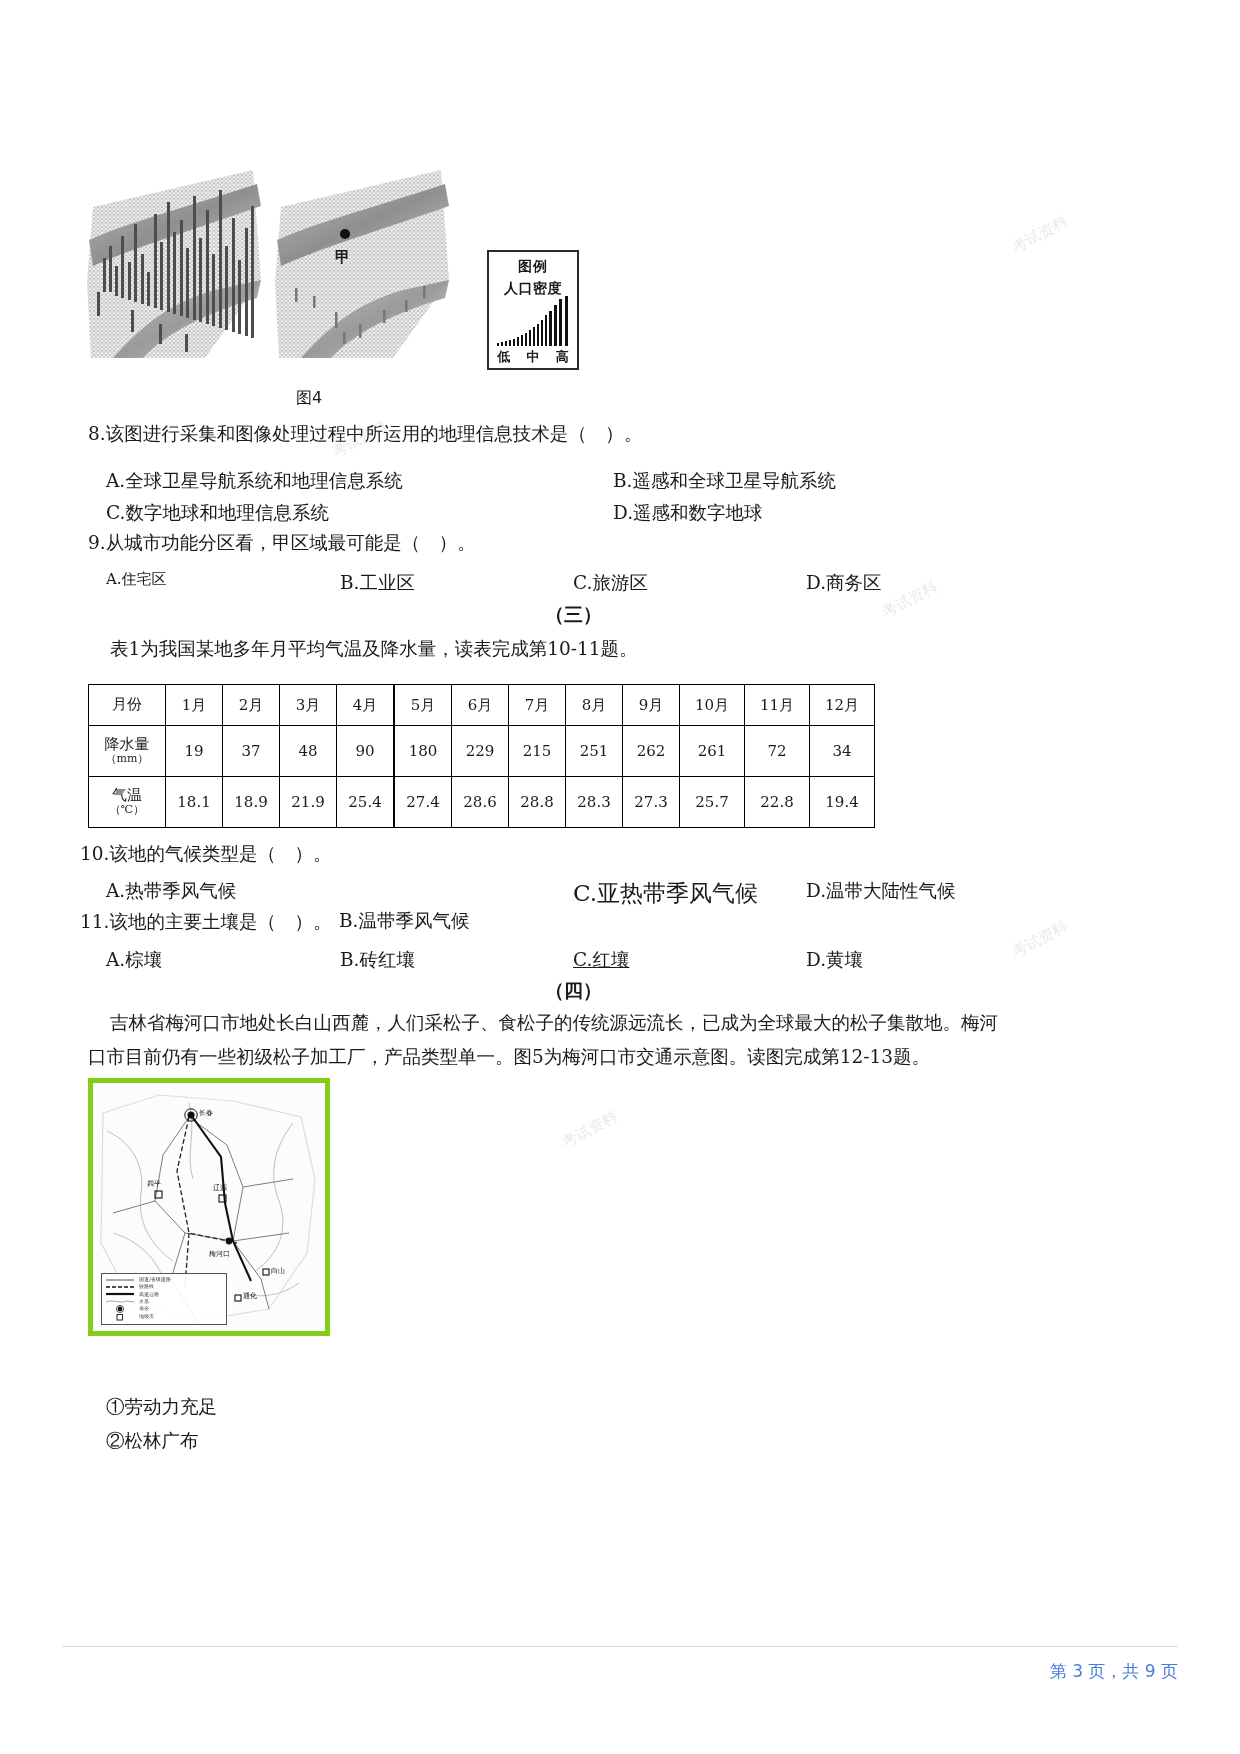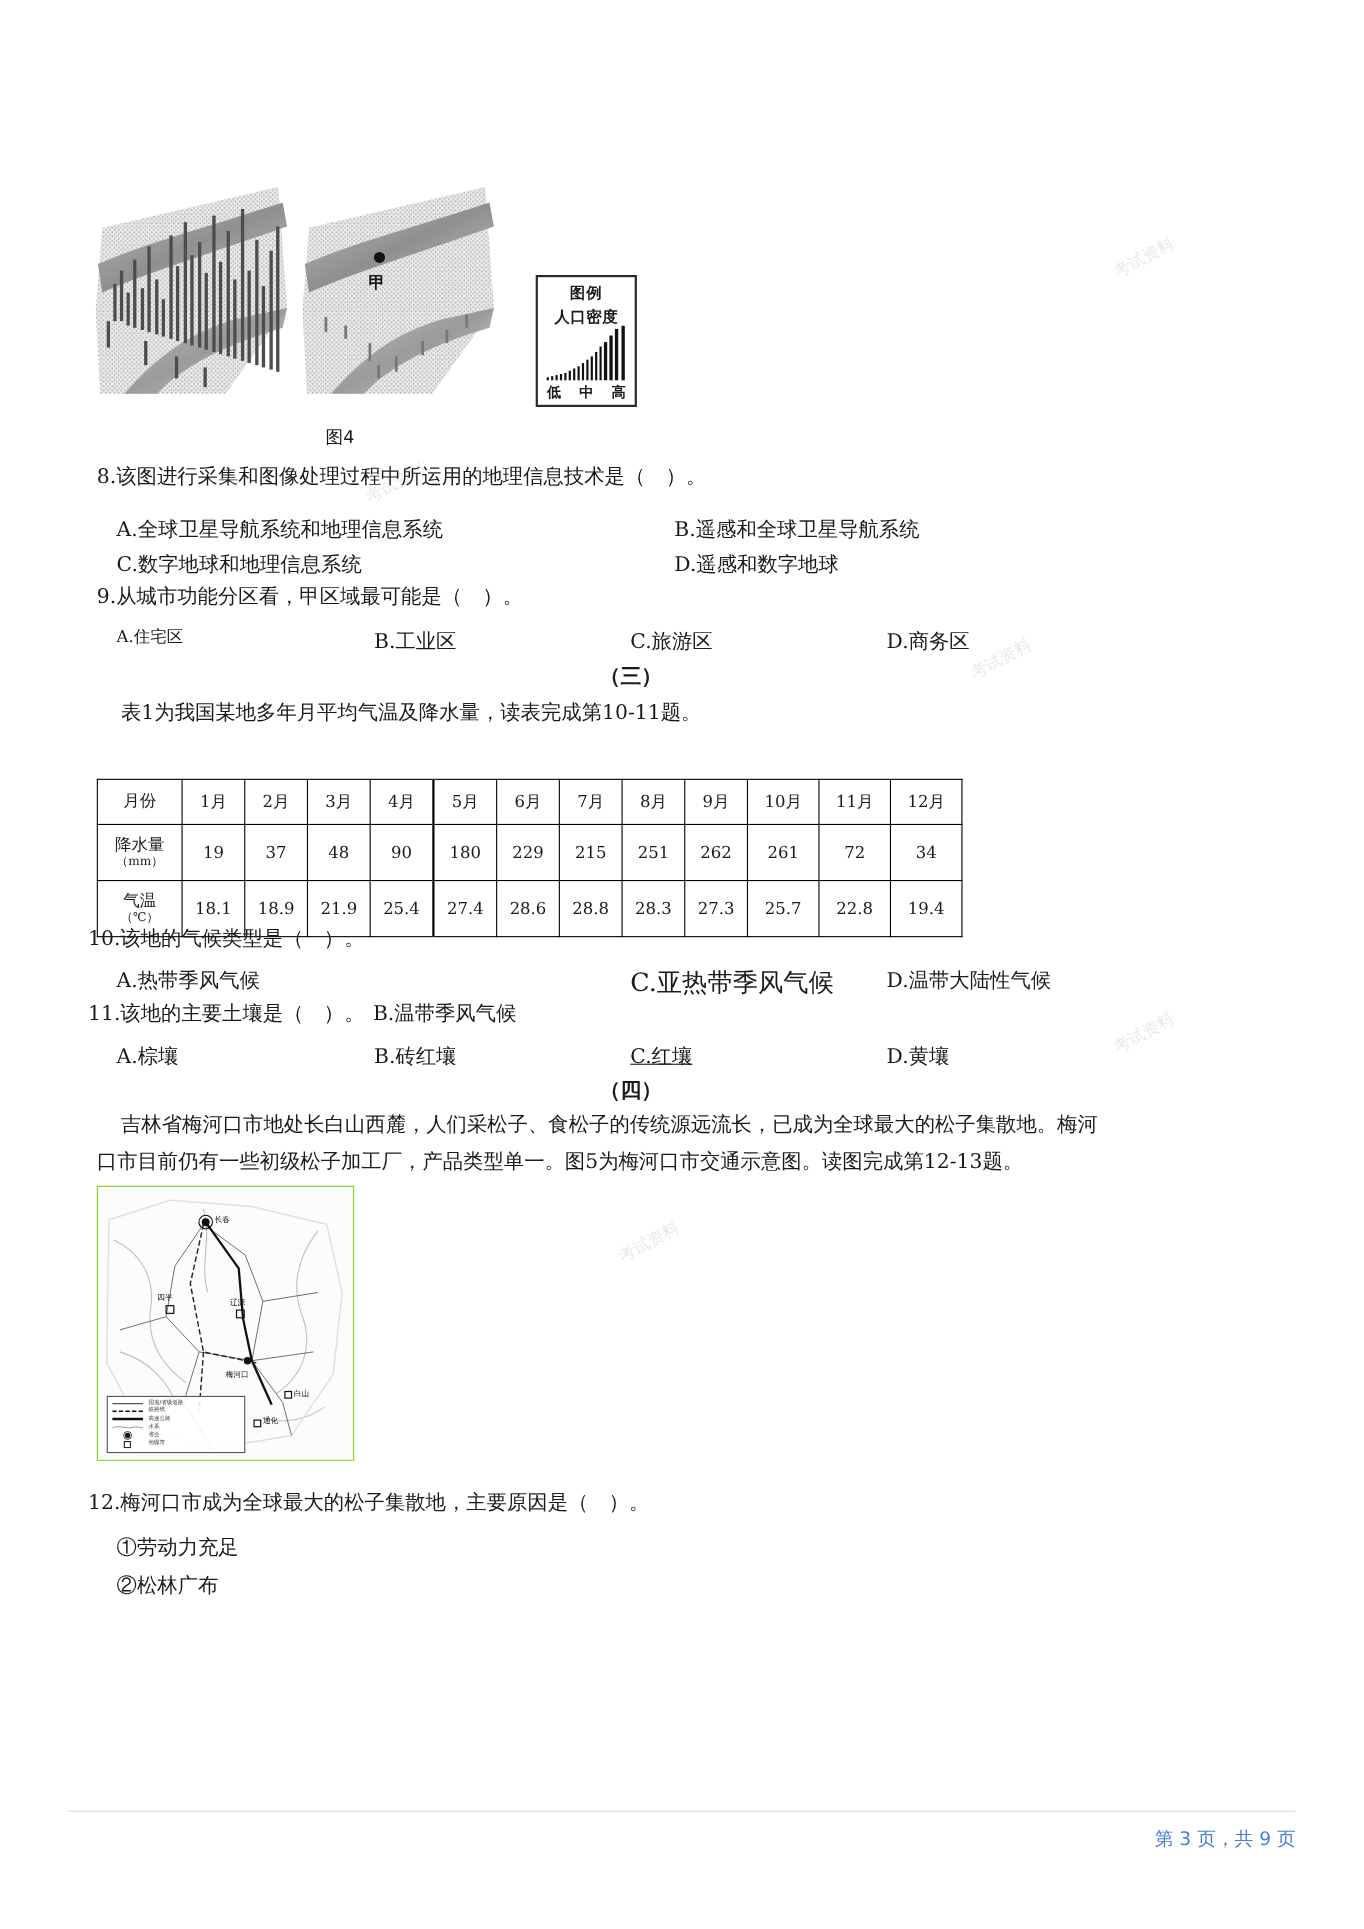--- a/index.html
+++ b/index.html
@@ -125,21 +125,21 @@
     position: absolute;
     font-size: 19px;
     font-weight: bold;
     white-space: nowrap;
   }
 
   
   .climate-table {
     position: absolute;
     left: 88px;
-    top: 708px;
+    top: 684px;
     border-collapse: collapse;
     font-size: 15px;
   }
   .climate-table td {
     border: 1px solid #000;
     text-align: center;
     vertical-align: middle;
     padding: 2px 3px;
     font-family: "DejaVu Serif", "Liberation Serif", serif;
   }
@@ -154,21 +154,21 @@
   .unit { font-size: 11px; }
   .thickline { border-left: 2px solid #000 !important; }
 
   
   .map-box {
     position: absolute;
     left: 88px;
     top: 1078px;
     width: 232px;
     height: 248px;
-    border: 1px solid #84cc16;
+    border: 5px solid #84cc16;
     background: #fdfdfd;
     overflow: hidden;
   }
   .map-legend-box {
     position: absolute;
     left: 8px;
     bottom: 6px;
     width: 126px;
     height: 52px;
     border: 1px solid #555;
@@ -524,20 +524,19 @@
         <span class="mlkey">
           <svg width="12" height="8">
               <rect x="3" y="1.5" width="5.5" height="5.5" fill="none" stroke="#111" stroke-width="0.9"></rect>
             </svg>
         </span>
         <span>地级市</span>
       </div>
     </div>
   </div>
 
-  <div class="qline" style="left:80px; top:1358px;">12.梅河口市成为全球最大的松子集散地，主要原因是（　）。</div>
   <div class="opt" style="left:106px; top:1394px; font-size:18.5px;">①劳动力充足</div>
   <div class="opt" style="left:106px; top:1428px; font-size:18.5px;">②松林广布</div>
 
   <div class="footer-rule"></div>
   <div class="footer-page">第 3 页，共 9 页</div>
 
 </div>
 
 </body></html>

